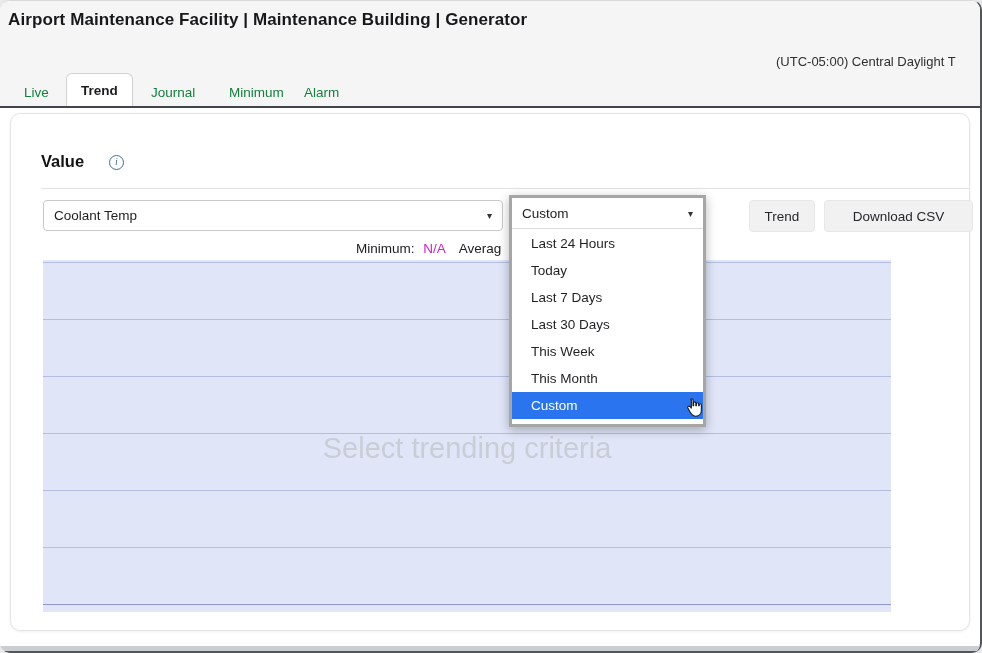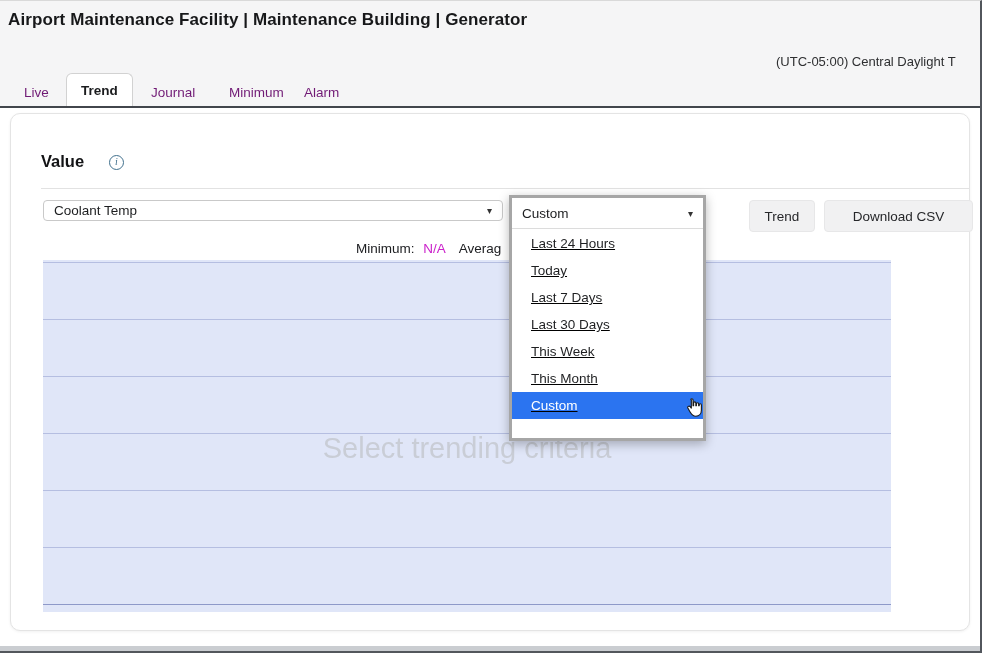--- a/index.html
+++ b/index.html
@@ -6,39 +6,40 @@
   html,body { background:#e9e9e9; }
   .screen {
     position: relative;
     width: 982px; height: 653px;
     background: #ffffff;
     font-family: "Liberation Sans", sans-serif;
     overflow: hidden;
     margin: 0 auto;
     border-right: 2px solid #52565c;
     border-top: 1px solid #d9d9d9;
+    border-radius: 10px;
   }
   
   .topbar {
     position: absolute; left:0; top:0; width:100%; height:107px;
     background:#f5f5f6;
     border-bottom:2px solid #42464c;
   }
   .app-title {
     position:absolute; left:8px; top:9px;
     font-size:17px; font-weight:bold; color:#17181a;
     letter-spacing:.1px;
   }
   .timezone {
     position:absolute; left:776px; top:53px;
     font-size:13px; color:#2e2f31; white-space:nowrap;
   }
   .tab {
     position:absolute; top:84px;
-    font-size:13.5px; color:#701a75; cursor:default;
+    font-size:13.5px; color:#15803d; cursor:default;
   }
   .tab-active-box {
     position:absolute; left:66px; top:72px; width:67px; height:33px;
     background:#ffffff;
     border:1px solid #d2d2d2; border-bottom:none;
     border-radius:6px 6px 0 0;
     display:flex; align-items:center; justify-content:center;
   }
   .tab-active-box span { font-size:13.5px; font-weight:bold; color:#1b1c1e; }
   
@@ -56,21 +57,21 @@
     position:absolute; left:98px; top:41px;
     width:15px; height:15px; border-radius:50%;
     border:1.5px solid #41708d; color:#41708d;
     font-size:10px; line-height:12px; text-align:center;
     font-family:"Liberation Serif", serif; font-style:italic;
   }
   .divider {
     position:absolute; left:30px; right:0; top:74px; height:1px; background:#e2e2e2;
   }
   .select-box {
-    position:absolute; left:32px; top:86px; width:460px; height:21px;
+    position:absolute; left:32px; top:86px; width:460px; height:31px;
     border:1px solid #c9c9c9; border-radius:4px; background:#fff;
     display:flex; align-items:center; padding:0 10px;
     font-size:13.5px; color:#1d1e20;
   }
   .select-box .arrow, .dd-select .arrow {
     margin-left:auto; font-size:10px; color:#333;
   }
   .btn {
     position:absolute; top:86px; height:32px;
     background:#f1f1f2; border:1px solid #e7e7e8; border-radius:4px;
@@ -102,21 +103,21 @@
     position:absolute; left:509px; top:194px; width:197px;
     background:#ffffff;
     border:3px solid #a6a6a6;
     box-shadow:0 3px 10px rgba(0,0,0,.28);
     z-index:10;
   }
   .dd-select {
     height:31px; display:flex; align-items:center; padding:0 10px;
     font-size:13.5px; color:#1d1e20; border-bottom:1px solid #dcdcdc;
   }
-  .dd-list { padding:1px 0 19px 0;text-decoration:underline; }
+  .dd-list { padding:1px 0 5px 0; }
   .dd-option {
     height:27px; line-height:27px; padding-left:19px;
     font-size:13.5px; color:#1f2022; cursor:pointer;
   }
   .dd-option.selected { background:#2b74f0; color:#ffffff; }
   
   .cursor { position:absolute; left:683px; top:396px; z-index:20; }
   
   .bottom-edge {
     position:absolute; left:0; right:0; bottom:0; height:7px;

